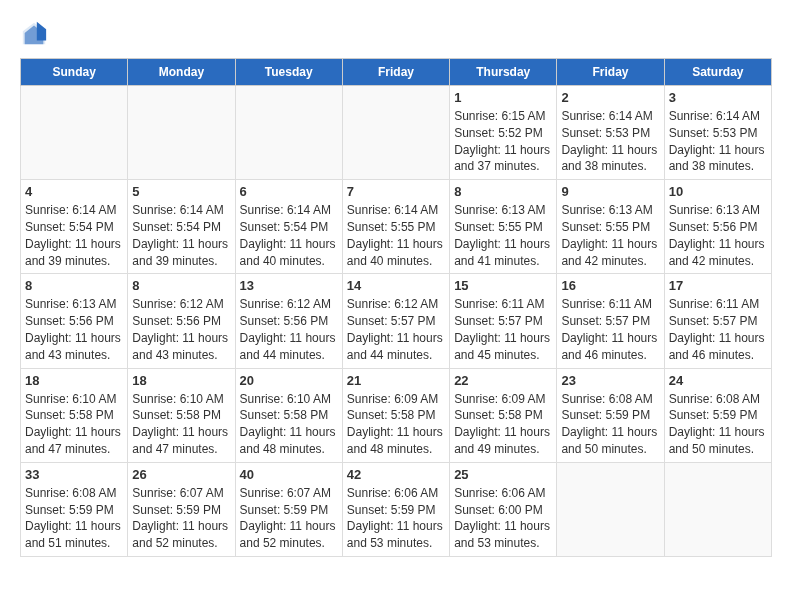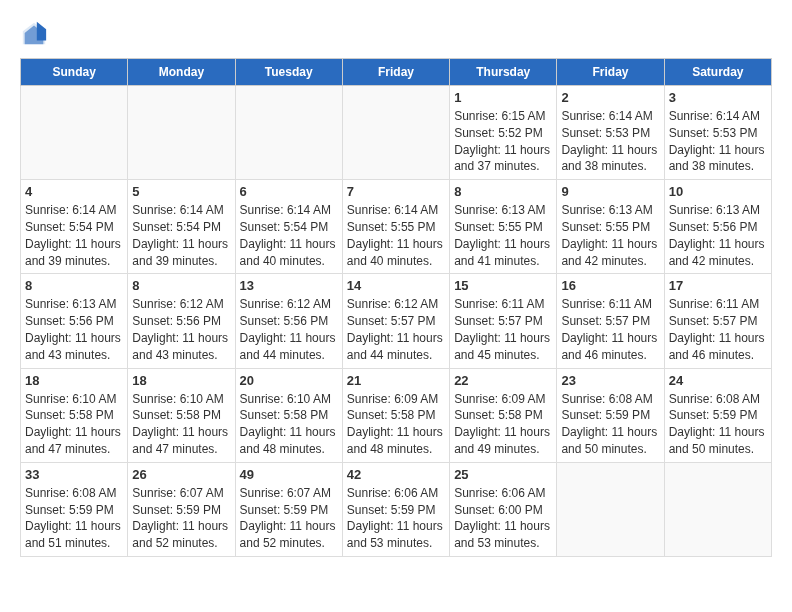--- a/index.html
+++ b/index.html
@@ -224,21 +224,21 @@
       <tr>
         <td>
           <span class="day-number">33</span>
           <div class="day-info">Sunrise: 6:08 AM<br>Sunset: 5:59 PM<br>Daylight: 11 hours and 51 minutes.</div>
         </td>
         <td>
           <span class="day-number">26</span>
           <div class="day-info">Sunrise: 6:07 AM<br>Sunset: 5:59 PM<br>Daylight: 11 hours and 52 minutes.</div>
         </td>
         <td>
-          <span class="day-number">49</span>
+          <span class="day-number">40</span>
           <div class="day-info">Sunrise: 6:07 AM<br>Sunset: 5:59 PM<br>Daylight: 11 hours and 52 minutes.</div>
         </td>
         <td>
           <span class="day-number">42</span>
           <div class="day-info">Sunrise: 6:06 AM<br>Sunset: 5:59 PM<br>Daylight: 11 hours and 53 minutes.</div>
         </td>
         <td>
           <span class="day-number">25</span>
           <div class="day-info">Sunrise: 6:06 AM<br>Sunset: 6:00 PM<br>Daylight: 11 hours and 53 minutes.</div>
         </td>

